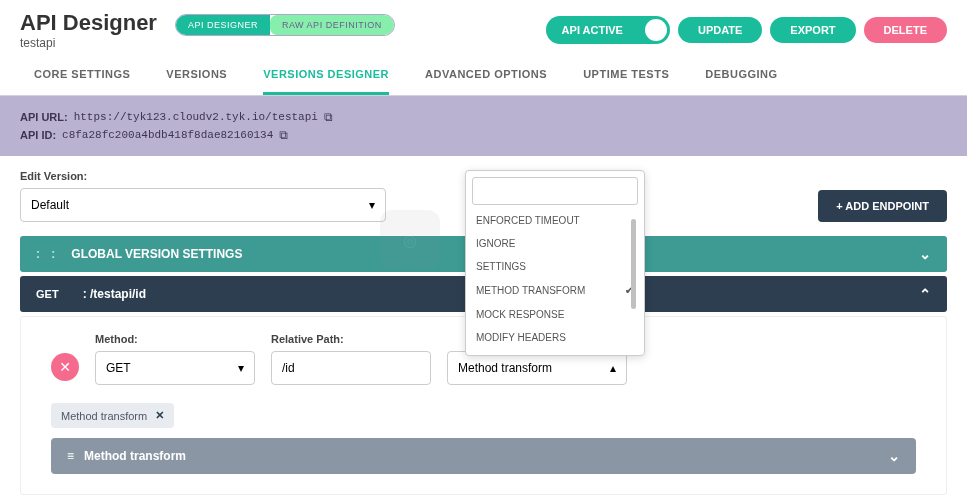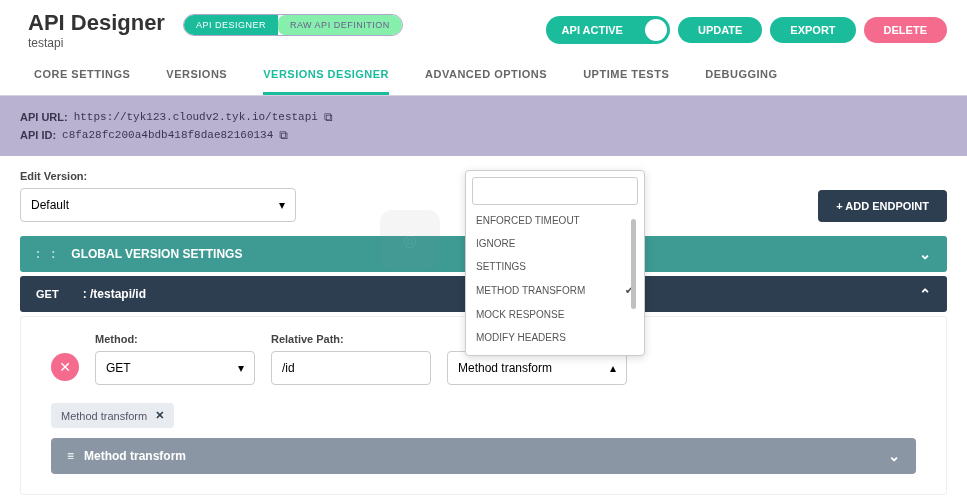--- a/index.html
+++ b/index.html
@@ -1,18 +1,18 @@
 <!DOCTYPE html>
 <html><head>
 <meta charset="utf-8">
 <style>
 * { box-sizing: border-box; margin: 0; padding: 0; font-family: -apple-system, BlinkMacSystemFont, "Segoe UI", Arial, sans-serif; }
 body { background: #fff; width: 967px; height: 504px; overflow: hidden; position: relative; }
 .header { padding: 10px 20px 0; display: flex; align-items: flex-start; justify-content: space-between; }
-.header-left { display: flex; align-items: flex-start; gap: 10px; margin-left: 8px; }
+.header-left { display: flex; align-items: flex-start; gap: 10px; }
 .title-block { display: flex; flex-direction: column; }
 .title { font-size: 22px; font-weight: 700; color: #333; }
 .subtitle { font-size: 12px; color: #555; }
 .pill-group { display: flex; margin-top: 4px; margin-left: 8px; }
 .pill-container { display: flex; border: 1px solid #b0a8cc; border-radius: 14px; overflow: hidden; }
 .pill { font-size: 9px; padding: 5px 12px; letter-spacing: 0.5px; cursor: pointer; }
 .pill.active { background: #1abc9c; color: #fff; }
 .pill.inactive { background: #86efac; color: #6b5d8f; border-radius: 7px; }
 .header-right { display: flex; gap: 8px; align-items: center; margin-top: 6px; }
 .btn { border: none; border-radius: 16px; font-size: 11px; font-weight: 600; padding: 7px 20px; cursor: pointer; color: #fff; }
@@ -26,21 +26,21 @@
 .tab.active { color: #1abc9c; border-bottom-color: #1abc9c; }
 .info-band { background: #b9b2d1; padding: 10px 20px; }
 .info-row { font-size: 11px; color: #3d3550; display: flex; align-items: center; gap: 6px; margin: 4px 0; }
 .info-label { font-weight: 700; }
 .info-val { font-family: "Courier New", monospace; font-size: 11px; }
 .copy-icon { color: #3d3550; cursor: pointer; font-size: 12px; }
 .edit-area { padding: 14px 20px; }
 .edit-row { display: flex; align-items: flex-end; justify-content: space-between; margin-bottom: 14px; }
 .field-group { display: flex; flex-direction: column; }
 .field-label { font-size: 11px; font-weight: 600; color: #444; margin-bottom: 6px; }
-.select { width: 276px; height: 34px; border: 1px solid #ccc; border-radius: 4px; padding: 0 10px; font-size: 12px; background: #fff; cursor: pointer; display: flex; align-items: center; justify-content: space-between; }
+.select { width: 366px; height: 34px; border: 1px solid #ccc; border-radius: 4px; padding: 0 10px; font-size: 12px; background: #fff; cursor: pointer; display: flex; align-items: center; justify-content: space-between; }
 .btn-dark { background: #2c3e50; color: #fff; border: none; border-radius: 4px; font-size: 11px; font-weight: 600; padding: 10px 18px; cursor: pointer; }
 .bar { display: flex; align-items: center; justify-content: space-between; padding: 10px 16px; color: #fff; font-size: 12px; font-weight: 600; border-radius: 3px; margin-bottom: 4px; cursor: pointer; }
 .bar-teal { background: #3d9b94; }
 .bar-handle { letter-spacing: 4px; opacity: 0.7; margin-right: 12px; }
 .bar-navy { background: #2c3e50; }
 .bar-left { display: flex; align-items: center; }
 .method-badge { font-size: 11px; font-weight: 700; margin-right: 24px; }
 .chev { font-size: 14px; }
 .endpoint-body { background: #fff; padding: 16px 30px; border: 1px solid #eee; border-radius: 3px; margin-bottom: 8px; }
 .form-row { display: flex; align-items: flex-end; gap: 16px; }

